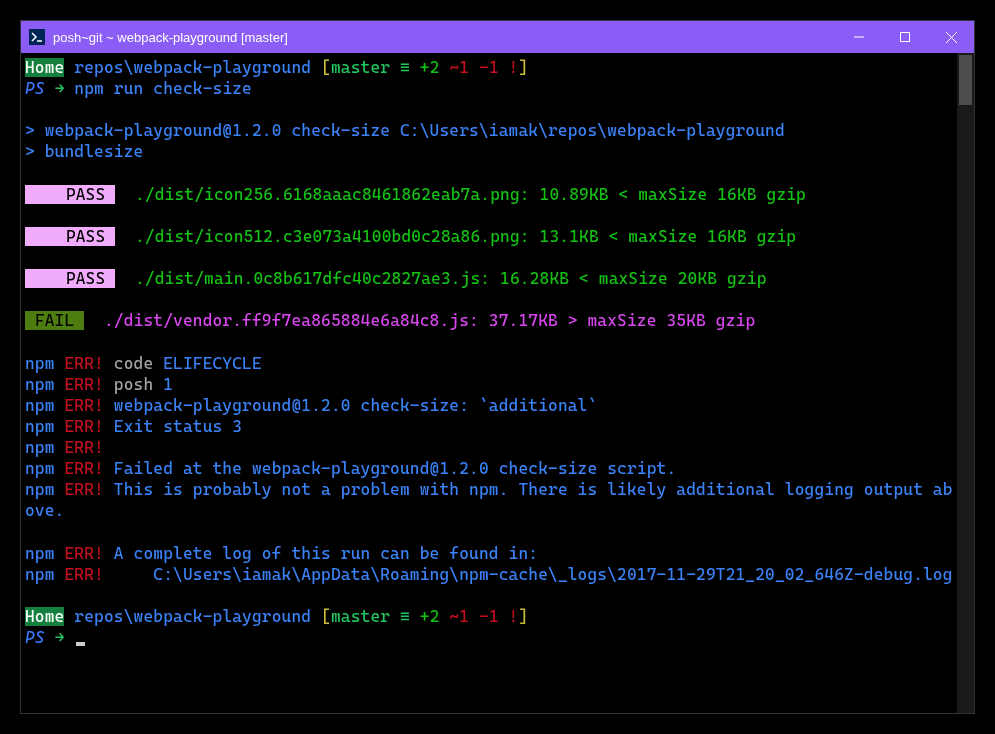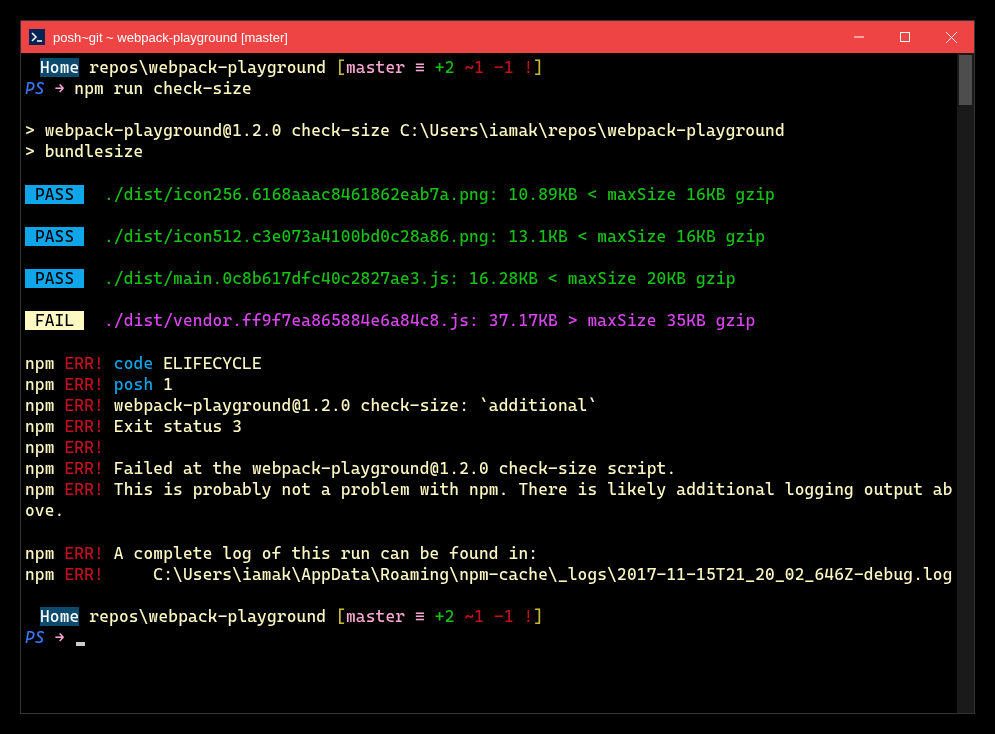--- a/index.html
+++ b/index.html
@@ -18,21 +18,21 @@
     }
     .window {
       width: 100%;
       height: 100%;
       background: #000;
       display: flex;
       flex-direction: column;
       border: 1px solid #333;
     }
     .titlebar {
-      background: #ef4444;
+      background: #8b5cf6;
       height: 32px;
       display: flex;
       align-items: center;
       color: #fff;
       font-family: 'Segoe UI', sans-serif;
       font-size: 13px;
       padding-left: 8px;
     }
     .titlebar-icon {
       width: 16px;
@@ -86,31 +86,31 @@
       top: 2px;
       width: 13px;
       height: 50px;
       background: #4d4d4d;
     }
     .terminal-content {
       white-space: pre-wrap;
       word-break: break-all;
       padding-right: 18px;
     }
-    .home-badge { background: #0c4a6e; color: #fff; margin-left: 15px; }
-    .white { color: #fef9c3; }
-    .cyan { color: #f9a8d4; }
+    .home-badge { background: #15803d; color: #fff; }
+    .white { color: #3b82f6; }
+    .cyan { color: #22c55e; }
     .green { color: #15c115; }
     .red { color: #d946ef; }
     .darkred { color: #c50f1f; }
     .yellow { color: #c7bb39; }
-    .magenta { color: #0ea5e9; }
+    .magenta { color: #a3a3a3; }
     .blue { color: #3b78ff; font-style: italic; }
-    .pass-badge { background: #0ea5e9; color: #000; }
-    .fail-badge { background: #fef9c3; color: #000; }
+    .pass-badge { background: #f0abfc; color: #000; padding-left: 31px; }
+    .fail-badge { background: #4d7c0f; color: #000; }
     .cursor {
       display: inline-block;
       width: 9px;
       height: 4px;
       background: #ccc;
       vertical-align: bottom;
       margin-bottom: 2px;
       margin-left: 2px;
     }
   </style>
@@ -164,21 +164,21 @@
 
 <span><span class="white">npm</span><span class="darkred"> ERR!</span><span class="magenta"> code</span><span class="white"> ELIFECYCLE</span></span>
 <span><span class="white">npm</span><span class="darkred"> ERR!</span><span class="magenta"> posh</span><span class="white"> 1</span></span>
 <span><span class="white">npm</span><span class="darkred"> ERR!</span><span class="white"> webpack-playground@1.2.0 check-size: `additional`</span></span>
 <span><span class="white">npm</span><span class="darkred"> ERR!</span><span class="white"> Exit status 3</span></span>
 <span><span class="white">npm</span><span class="darkred"> ERR!</span></span>
 <span><span class="white">npm</span><span class="darkred"> ERR!</span><span class="white"> Failed at the webpack-playground@1.2.0 check-size script.</span></span>
 <span><span class="white">npm</span><span class="darkred"> ERR!</span><span class="white"> This is probably not a problem with npm. There is likely additional logging output above.</span></span>
 
 <span><span class="white">npm</span><span class="darkred"> ERR!</span><span class="white"> A complete log of this run can be found in:</span></span>
-<span><span class="white">npm</span><span class="darkred"> ERR!</span><span class="white">     C:\Users\iamak\AppData\Roaming\npm-cache\_logs\2017-11-15T21_20_02_646Z-debug.log</span></span>
+<span><span class="white">npm</span><span class="darkred"> ERR!</span><span class="white">     C:\Users\iamak\AppData\Roaming\npm-cache\_logs\2017-11-29T21_20_02_646Z-debug.log</span></span>
 
 <span><span class="home-badge">Home</span><span class="white"> </span><span class="white">repos\webpack-playground</span><span class="white"> </span><span class="yellow">[</span><span class="cyan">master</span><span class="cyan"> ≡</span><span class="green"> +2</span><span class="darkred"> ~1</span><span class="darkred"> -1</span><span class="darkred"> !</span><span class="yellow">]</span></span>
 <span><span class="blue">PS</span><span class="cyan"> → </span><span class="cursor"></span></span></div>
     <div class="scrollbar">
       <div class="scrollbar-thumb"></div>
     </div>
   </div>
 </div>
 
 </body></html>

